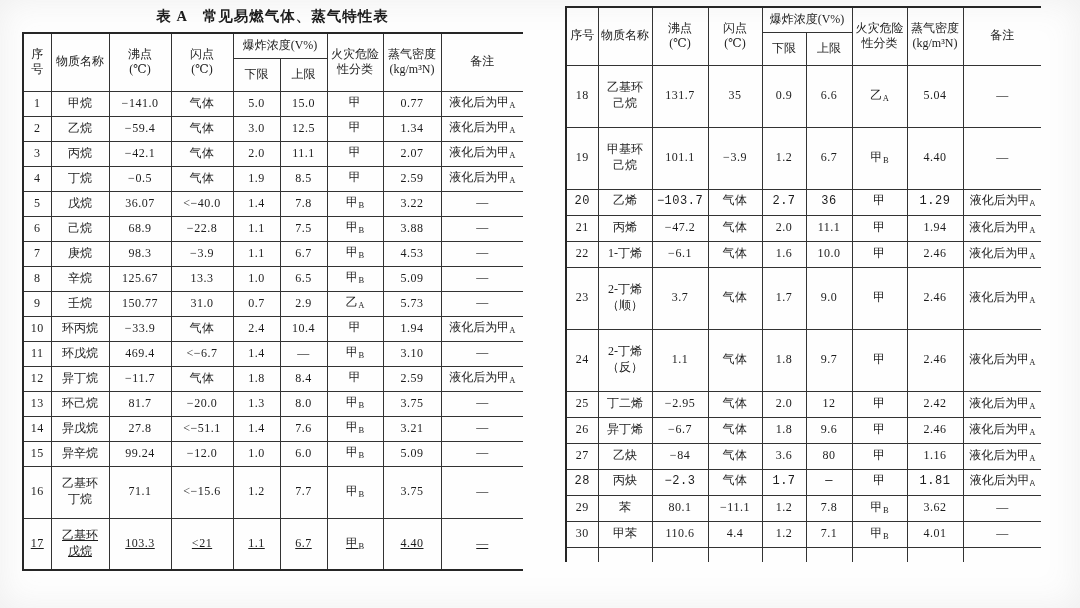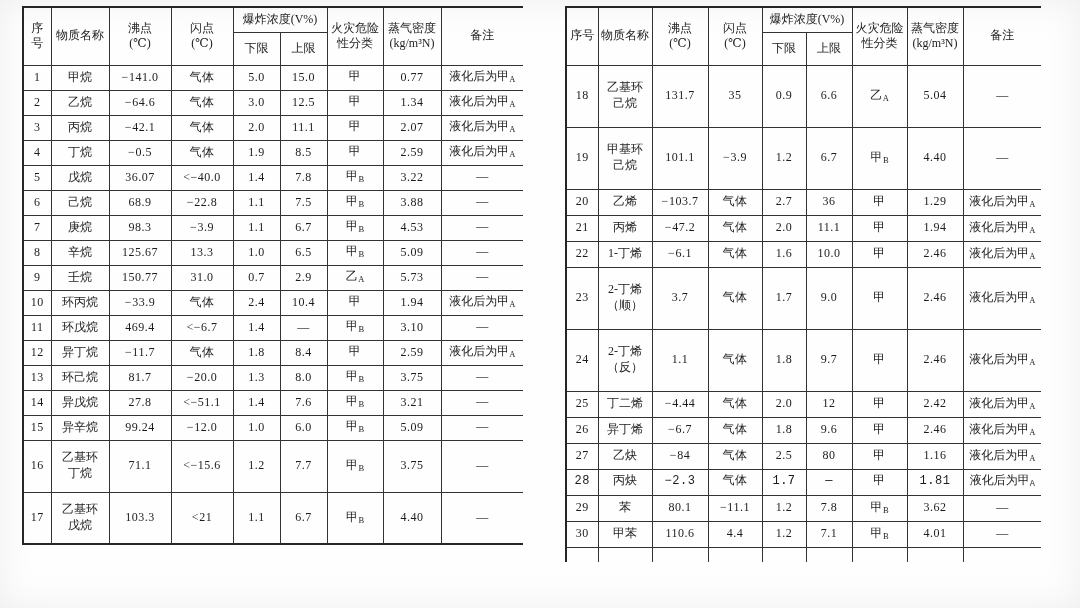--- a/index.html
+++ b/index.html
@@ -50,20 +50,21 @@
   td.num { letter-spacing: 0.5px; }
   .sub { font-size: 8.5px; letter-spacing: 0; vertical-align: -2px; }
   tr.partial td { border-bottom: none; }
 </style>
 </head>
 <body>
 
 <div class="page">
 
   <section class="table-block left">
+    <div class="tbl-title">表 A　常见易燃气体、蒸气特性表</div>
     <div class="table-wrap">
       <table>
           <colgroup>
             <col style="width: 28px;">
             <col style="width: 58px;">
             <col style="width: 62px;">
             <col style="width: 62px;">
             <col style="width: 47px;">
             <col style="width: 47px;">
             <col style="width: 56px;">
@@ -98,21 +99,21 @@
               <td class="num">气体</td>
               <td class="num">5.0</td>
               <td class="num">15.0</td>
               <td class="num"><span>甲</span><span class="sub"></span></td>
               <td class="num">0.77</td>
               <td><span>液化后为甲</span><span class="sub">A</span></td>
             </tr>
             <tr style="height: 25px;">
               <td class="num">2</td>
               <td>乙烷</td>
-              <td class="num">−64.6</td>
+              <td class="num">−59.4</td>
               <td class="num">气体</td>
               <td class="num">3.0</td>
               <td class="num">12.5</td>
               <td class="num"><span>甲</span><span class="sub"></span></td>
               <td class="num">1.34</td>
               <td><span>液化后为甲</span><span class="sub">A</span></td>
             </tr>
             <tr style="height: 25px;">
               <td class="num">3</td>
               <td>丙烷</td>
@@ -261,21 +262,21 @@
               <td>乙基环
 丁烷</td>
               <td class="num">71.1</td>
               <td class="num">&lt;−15.6</td>
               <td class="num">1.2</td>
               <td class="num">7.7</td>
               <td class="num"><span>甲</span><span class="sub">B</span></td>
               <td class="num">3.75</td>
               <td><span>—</span><span class="sub"></span></td>
             </tr>
-            <tr style="height: 52px;">
+            <tr style="height: 52px; text-decoration: underline;">
               <td class="num">17</td>
               <td>乙基环
 戊烷</td>
               <td class="num">103.3</td>
               <td class="num">&lt;21</td>
               <td class="num">1.1</td>
               <td class="num">6.7</td>
               <td class="num"><span>甲</span><span class="sub">B</span></td>
               <td class="num">4.40</td>
               <td><span>—</span><span class="sub"></span></td>
@@ -337,21 +338,21 @@
               <td>甲基环
 己烷</td>
               <td class="num">101.1</td>
               <td class="num">−3.9</td>
               <td class="num">1.2</td>
               <td class="num">6.7</td>
               <td class="num"><span>甲</span><span class="sub">B</span></td>
               <td class="num">4.40</td>
               <td><span>—</span><span class="sub"></span></td>
             </tr>
-            <tr style="height: 26px;">
+            <tr style="height: 26px; font-family: Liberation Mono, monospace;">
               <td class="num">20</td>
               <td>乙烯</td>
               <td class="num">−103.7</td>
               <td class="num">气体</td>
               <td class="num">2.7</td>
               <td class="num">36</td>
               <td class="num"><span>甲</span><span class="sub"></span></td>
               <td class="num">1.29</td>
               <td><span>液化后为甲</span><span class="sub">A</span></td>
             </tr>
@@ -397,21 +398,21 @@
               <td class="num">气体</td>
               <td class="num">1.8</td>
               <td class="num">9.7</td>
               <td class="num"><span>甲</span><span class="sub"></span></td>
               <td class="num">2.46</td>
               <td><span>液化后为甲</span><span class="sub">A</span></td>
             </tr>
             <tr style="height: 26px;">
               <td class="num">25</td>
               <td>丁二烯</td>
-              <td class="num">−4.44</td>
+              <td class="num">−2.95</td>
               <td class="num">气体</td>
               <td class="num">2.0</td>
               <td class="num">12</td>
               <td class="num"><span>甲</span><span class="sub"></span></td>
               <td class="num">2.42</td>
               <td><span>液化后为甲</span><span class="sub">A</span></td>
             </tr>
             <tr style="height: 26px;">
               <td class="num">26</td>
               <td>异丁烯</td>
@@ -421,21 +422,21 @@
               <td class="num">9.6</td>
               <td class="num"><span>甲</span><span class="sub"></span></td>
               <td class="num">2.46</td>
               <td><span>液化后为甲</span><span class="sub">A</span></td>
             </tr>
             <tr style="height: 26px;">
               <td class="num">27</td>
               <td>乙炔</td>
               <td class="num">−84</td>
               <td class="num">气体</td>
-              <td class="num">2.5</td>
+              <td class="num">3.6</td>
               <td class="num">80</td>
               <td class="num"><span>甲</span><span class="sub"></span></td>
               <td class="num">1.16</td>
               <td><span>液化后为甲</span><span class="sub">A</span></td>
             </tr>
             <tr style="height: 26px; font-family: Liberation Mono, monospace;">
               <td class="num">28</td>
               <td>丙炔</td>
               <td class="num">−2.3</td>
               <td class="num">气体</td>

